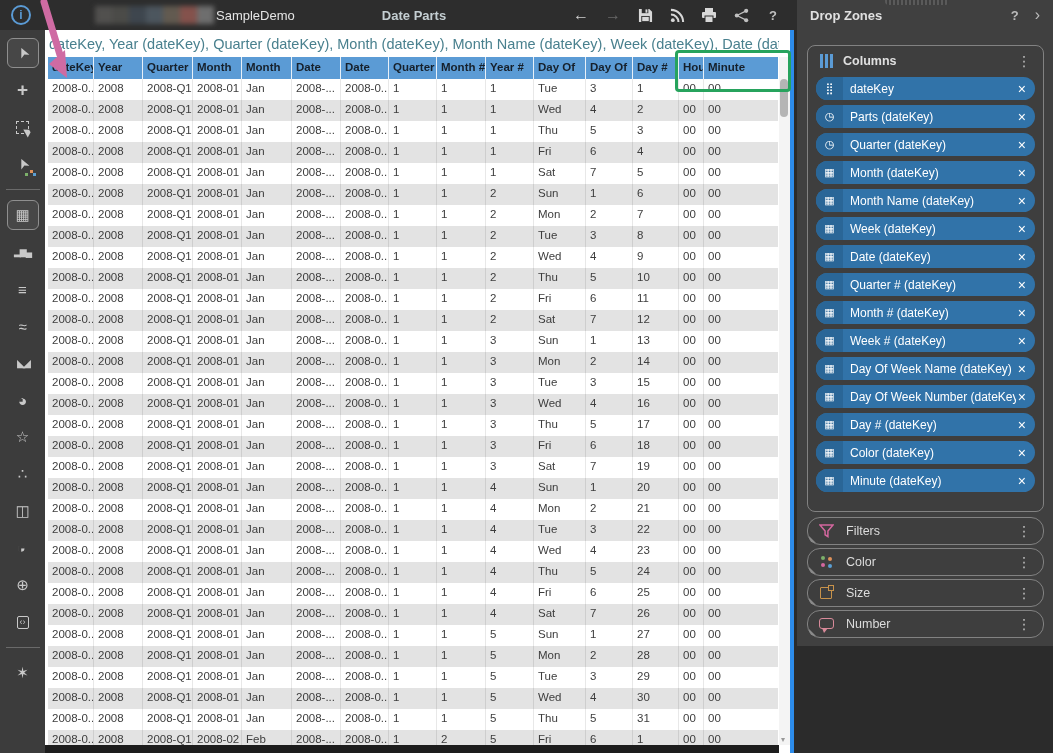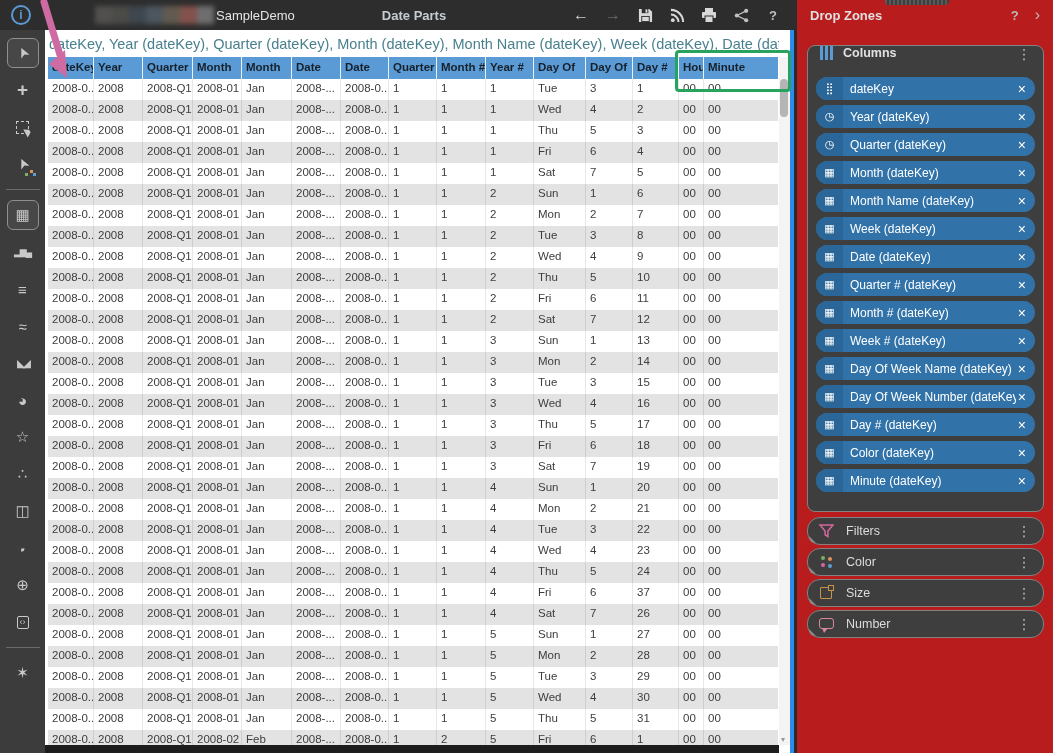--- a/index.html
+++ b/index.html
@@ -55,29 +55,29 @@
   .vscroll{position:absolute;right:0;top:27px;width:11px;bottom:8px;background:#f4f4f4}
   .vthumb{position:absolute;left:1px;top:22px;width:8px;height:38px;background:#b5b5b5;border-radius:4px}
   .varrow{position:absolute;bottom:1px;left:2px;font-size:8px;color:#999}
   .hscroll{position:absolute;left:0;right:11px;bottom:0;height:8px;background:#1d1d1d}
 
   
   .green-box{position:absolute;left:630px;top:20px;width:116px;height:42px;border:3px solid #27a35d;border-radius:4px;z-index:50}
   .arrow-svg{position:absolute;left:28px;top:0;z-index:60;pointer-events:none}
 
   
-  .panel{position:absolute;left:797px;top:0;width:256px;height:753px;background:#b91c1c}
+  .panel{position:absolute;left:797px;top:0;width:256px;height:646px;background:#404040}
   .panel-handle{position:absolute;left:88px;top:0;width:64px;height:5px;background:repeating-linear-gradient(90deg,#5a5a5a 0 2px,#3e3e3e 2px 4px);border-radius:0 0 4px 4px}
   .panel-header{height:30px;display:flex;align-items:center;padding:0 13px;color:#e0e0e0;font-size:13px;font-weight:bold}
   .panel-header .spacer{flex:1}
   .panel-help{color:#bbb;font-size:13px;margin-right:16px}
   .panel-collapse{color:#bbb;font-size:16px;font-weight:normal}
   .card{position:absolute;left:10px;width:237px;border:1px solid #828282;border-radius:8px;background:#3e3e3e}
   .card.columns{top:45px;height:467px}
-  .card-header{height:30px;display:flex;align-items:flex-start;padding:0 10px}
+  .card-header{height:30px;display:flex;align-items:center;padding:0 10px}
   .cols-icon{display:flex;gap:2px;margin:0 10px 0 2px}
   .cols-icon i{width:3px;height:14px;background:#5b9bd5}
   .card-title{color:#e0e0e0;font-size:12.5px;font-weight:bold;flex:1}
   .kebab{color:#c0c0c0;font-size:14px;letter-spacing:0;padding:0 2px}
   .chips{padding:1px 8px 0}
   .chip{height:23px;margin-bottom:5px;background:#3173a9;border-radius:12px;display:flex;align-items:center;color:#fff;overflow:hidden}
   .chip-icon{width:27px;height:23px;background:#2a6697;display:flex;align-items:center;justify-content:center;font-size:11px;color:#fff;flex:none}
   .chip-label{flex:1;padding-left:7px;font-size:12px;white-space:nowrap;overflow:hidden}
   .chip-close{padding:0 9px 0 2px;font-size:14px;color:#fff}
   .zone-card{position:absolute;left:10px;width:237px;height:28px;border:1px solid #828282;border-radius:13px;display:flex;align-items:center;padding:0 10px;background:#3e3e3e}
@@ -637,21 +637,21 @@
           <div class="cell" data-name="table-cell">2008-Q1</div>
           <div class="cell" data-name="table-cell">2008-01</div>
           <div class="cell" data-name="table-cell">Jan</div>
           <div class="cell" data-name="table-cell">2008-...</div>
           <div class="cell" data-name="table-cell">2008-0...</div>
           <div class="cell" data-name="table-cell">1</div>
           <div class="cell" data-name="table-cell">1</div>
           <div class="cell" data-name="table-cell">4</div>
           <div class="cell" data-name="table-cell">Fri</div>
           <div class="cell" data-name="table-cell">6</div>
-          <div class="cell" data-name="table-cell">37</div>
+          <div class="cell" data-name="table-cell">25</div>
           <div class="cell" data-name="table-cell">00</div>
           <div class="cell" data-name="table-cell">00</div>
         </div>
         <div class="tr" data-name="table-row">
           <div class="cell" data-name="table-cell">2008-0...</div>
           <div class="cell" data-name="table-cell">2008</div>
           <div class="cell" data-name="table-cell">2008-Q1</div>
           <div class="cell" data-name="table-cell">2008-01</div>
           <div class="cell" data-name="table-cell">Jan</div>
           <div class="cell" data-name="table-cell">2008-...</div>
@@ -803,21 +803,21 @@
       <span class="kebab" data-name="columns-menu-icon">⋮</span>
     </div>
     <div class="chips" id="chips">
         <div class="chip" data-name="column-chip">
           <span class="chip-icon" data-name="drag-grid-icon">⣿</span>
           <span class="chip-label" data-name="chip-label">dateKey</span>
           <span class="chip-close" data-name="chip-close-icon">×</span>
         </div>
         <div class="chip" data-name="column-chip">
           <span class="chip-icon" data-name="clock-icon">◷</span>
-          <span class="chip-label" data-name="chip-label">Year (dateKey)</span>
+          <span class="chip-label" data-name="chip-label">Parts (dateKey)</span>
           <span class="chip-close" data-name="chip-close-icon">×</span>
         </div>
         <div class="chip" data-name="column-chip">
           <span class="chip-icon" data-name="clock-icon">◷</span>
           <span class="chip-label" data-name="chip-label">Quarter (dateKey)</span>
           <span class="chip-close" data-name="chip-close-icon">×</span>
         </div>
         <div class="chip" data-name="column-chip">
           <span class="chip-icon" data-name="calculated-column-icon">▦</span>
           <span class="chip-label" data-name="chip-label">Month (dateKey)</span>

